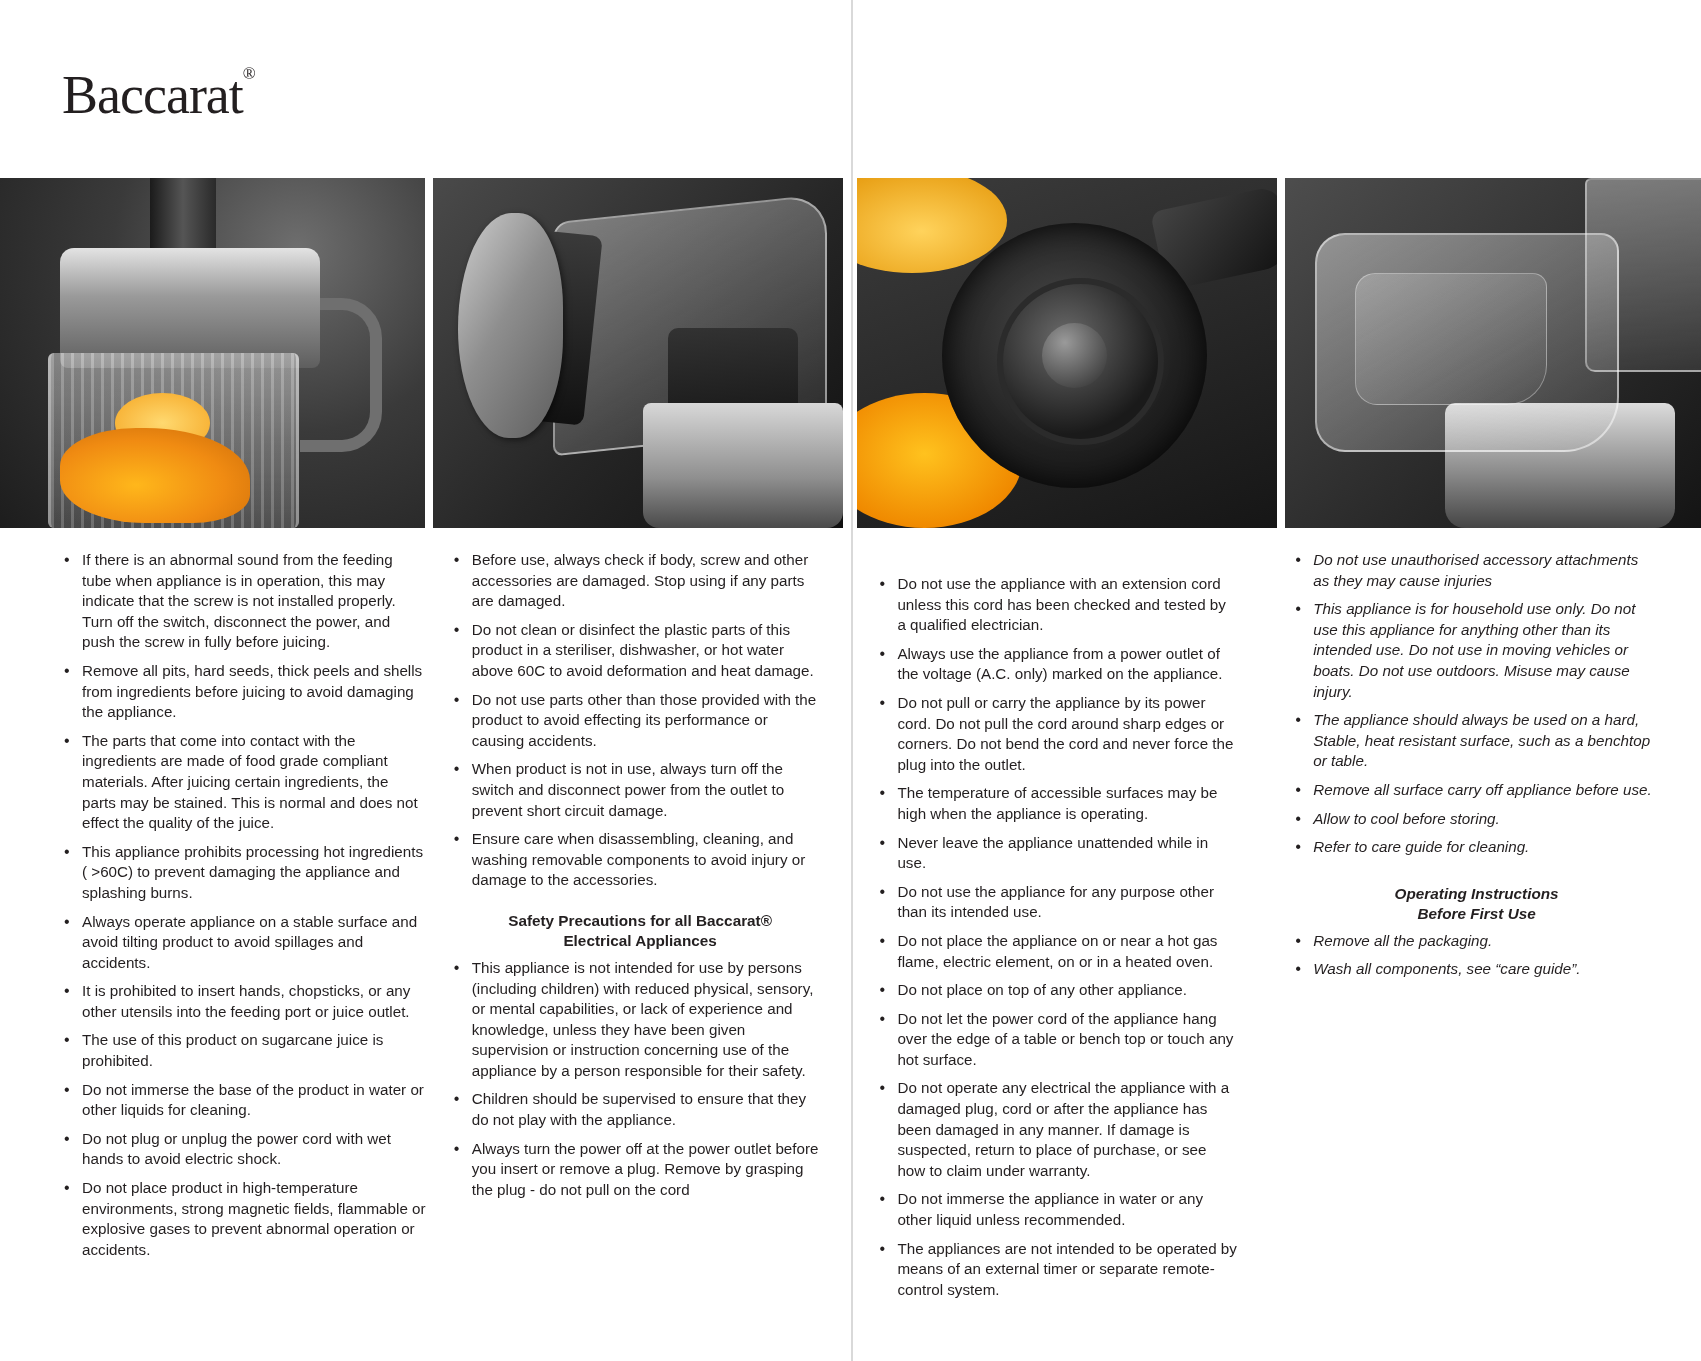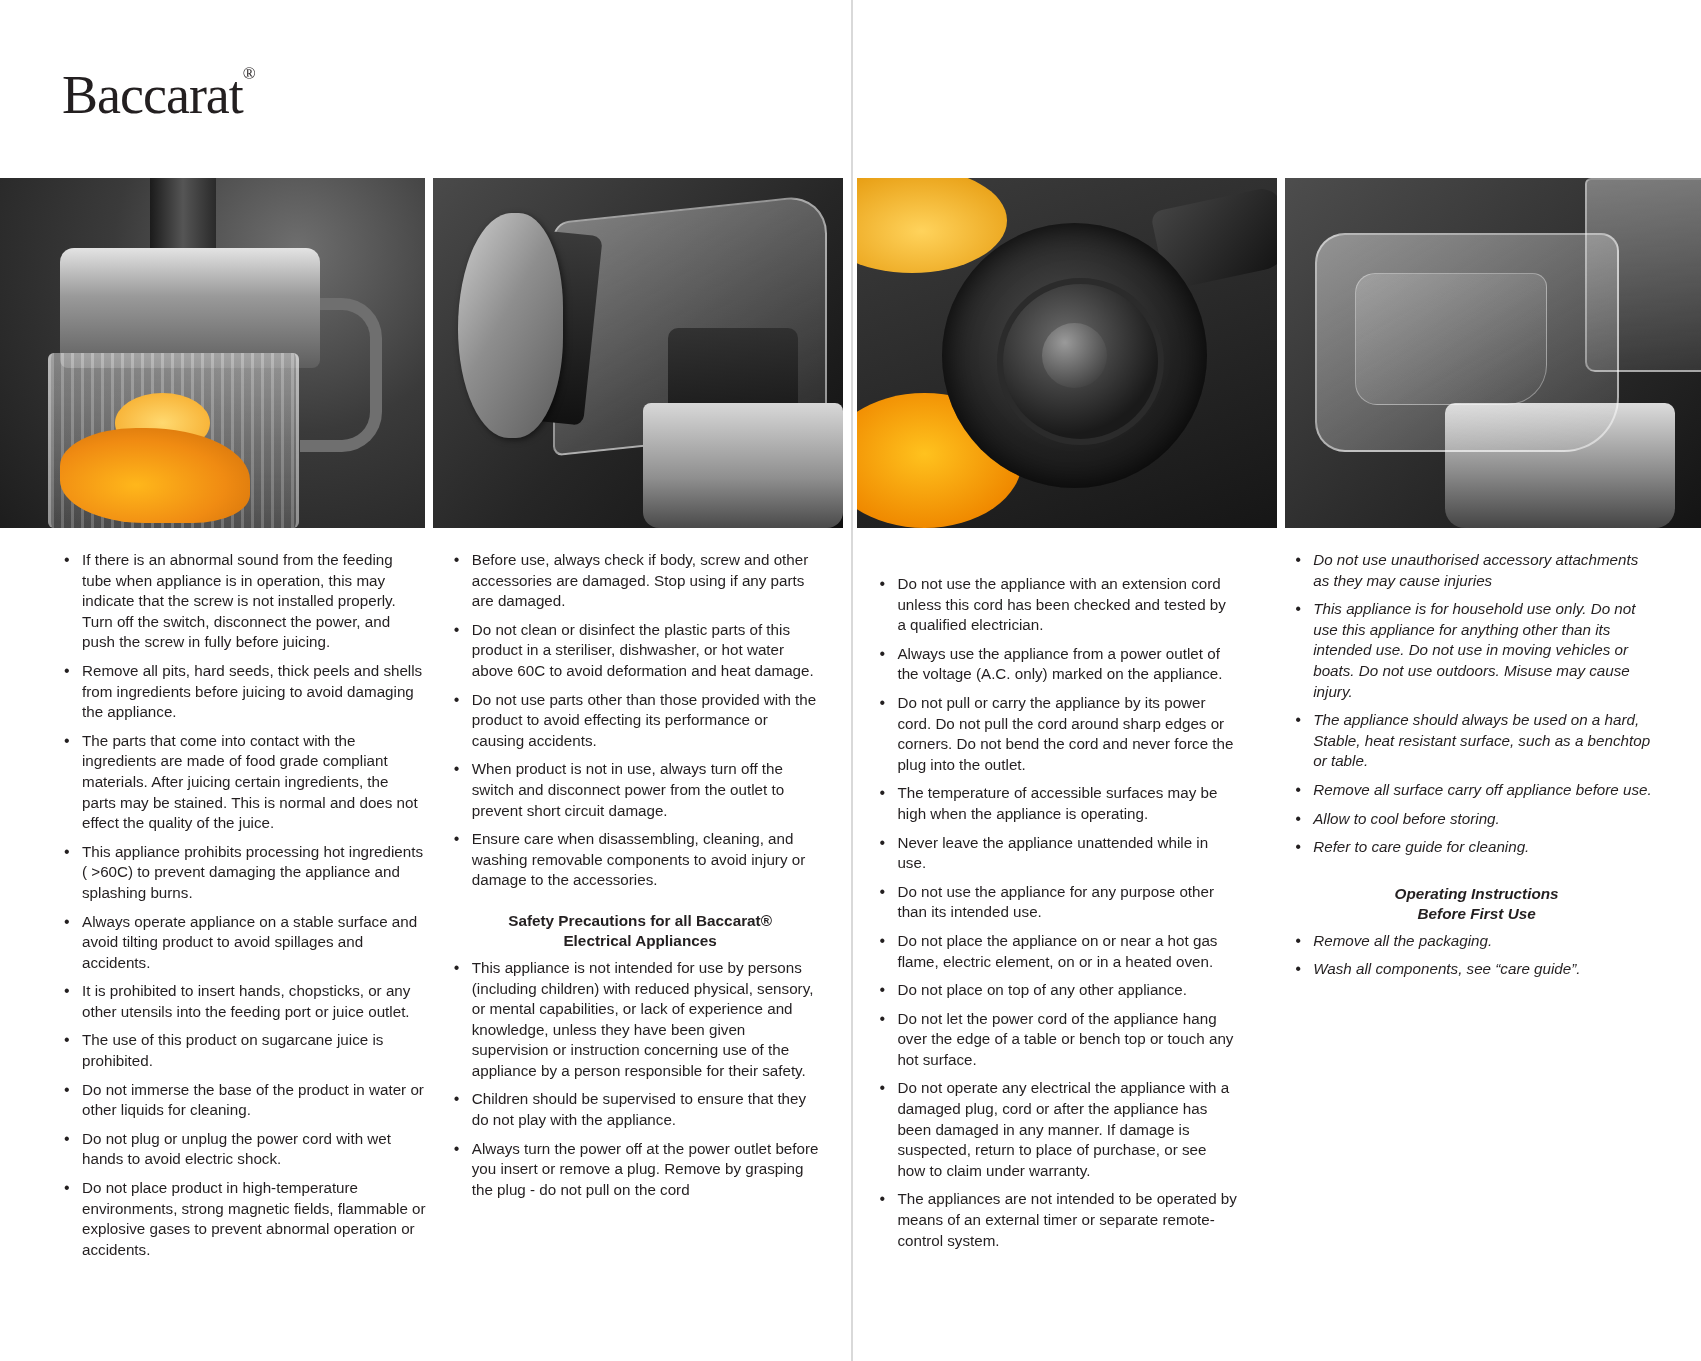--- a/index.html
+++ b/index.html
@@ -348,20 +348,21 @@
         <li>Do not use the appliance with an extension cord unless this cord has been checked and tested by a qualified electrician.</li>
         <li>Always use the appliance from a power outlet of the voltage (A.C. only) marked on the appliance.</li>
         <li>Do not pull or carry the appliance by its power cord. Do not pull the cord around sharp edges or corners. Do not bend the cord and never force the plug into the outlet.</li>
         <li>The temperature of accessible surfaces may be high when the appliance is operating.</li>
         <li>Never leave the appliance unattended while in use.</li>
         <li>Do not use the appliance for any purpose other than its intended use.</li>
         <li>Do not place the appliance on or near a hot gas flame, electric element, on or in a heated oven.</li>
         <li>Do not place on top of any other appliance.</li>
         <li>Do not let the power cord of the appliance hang over the edge of a table or bench top or touch any hot surface.</li>
         <li>Do not operate any electrical the appliance with a damaged plug, cord or after the appliance has been damaged in any manner. If damage is suspected, return to place of purchase, or see how to claim under warranty.</li>
+        <li>Do not immerse the appliance in water or any other liquid unless recommended.</li>
         <li>The appliances are not intended to be operated by means of an external timer or separate remote-control system.</li>
       </ul>
     </div>
 
     <div class="col c4">
       <ul class="bl">
         <li>Do not use unauthorised accessory attachments as they may cause injuries</li>
         <li>This appliance is for household use only. Do not use this appliance for anything other than its intended use. Do not use in moving vehicles or boats. Do not use outdoors. Misuse may cause injury.</li>
         <li>The appliance should always be used on a hard, Stable, heat resistant surface, such as a benchtop  or table.</li>
         <li>Remove all surface carry off appliance before use.</li>

